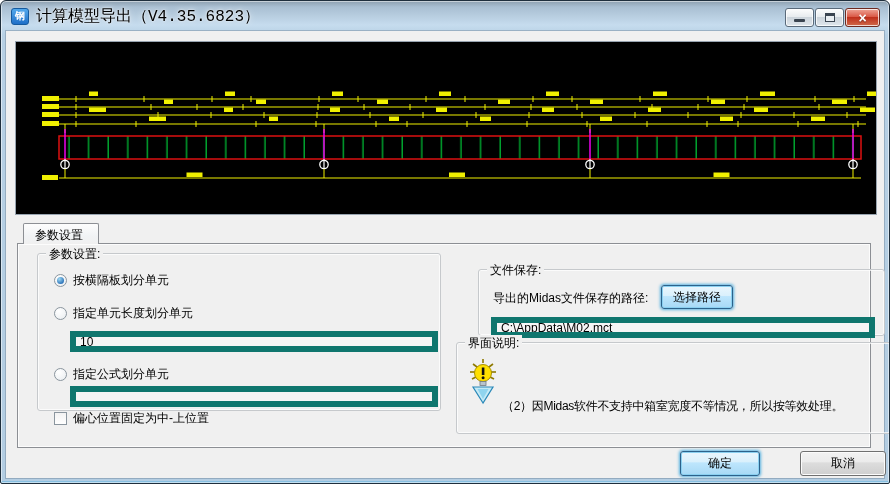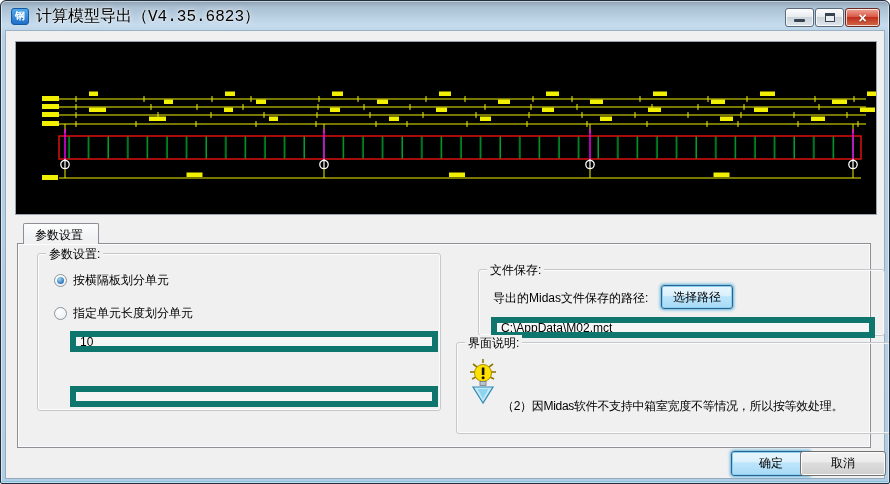--- a/index.html
+++ b/index.html
@@ -78,21 +78,21 @@
     background:linear-gradient(#f2f2f2,#ebebeb 45%,#dddddd 46%,#cfcfcf);
     box-shadow:inset 0 0 0 1px #fbfbfb; cursor:default;
     font-family:Liberation Mono, monospace;
   }
   .btn.focus-blue {
     border:1px solid #2c628b;
     background:linear-gradient(#eaf6fd,#d9f0fc 45%,#bee6fd 46%,#a7d9f5);
     box-shadow:inset 0 0 0 1px #8ad0f0, 0 0 3px 1px #58b2e0;
   }
   .choose-btn { left:182px; top:15px; width:72px; height:24px; }
-  .ok-btn     { left:725px; top:420px; width:80px; height:25px; }
+  .ok-btn     { left:674px; top:420px; width:80px; height:25px; }
   .cancel-btn { left:794px; top:420px; width:86px; height:25px; }
 
   .path-label { position:absolute; left:14px; top:20px; font-size:12px; white-space:nowrap; }
   .path-box   { left:12px; top:47px; width:384px; }
   .len-box    { left:32px; top:77px; width:368px; }
   .formula-box{ left:32px; top:132px; width:368px; }
 
   .info-line { position:absolute; left:45px; font-size:12px; letter-spacing:-0.3px; white-space:nowrap; color:#000; }
   .bulb { position:absolute; left:10px; top:16px; }
 </style>
@@ -266,22 +266,30 @@
         <span class="radio checked"></span>
         <span class="ctl-label">按横隔板划分单元</span>
       </div>
 
       <div class="radio-row" style="left:16px; top:51px;">
         <span class="radio"></span>
         <span class="ctl-label">指定单元长度划分单元</span>
       </div>
       <input class="textbox len-box" value="10" style="">
 
+      <div class="radio-row" style="left:16px; top:112px;">
+        <span class="radio"></span>
+        <span class="ctl-label">指定公式划分单元</span>
+      </div>
       <input class="textbox formula-box" value="" style="">
 
+      <div class="check-row" style="left:16px; top:156px;">
+        <span class="checkbox"></span>
+        <span class="ctl-label">偏心位置固定为中-上位置</span>
+      </div>
     </div>
 
     <div class="group file-group">
       <span class="group-label">文件保存:</span>
       <span class="path-label">导出的Midas文件保存的路径:</span>
       <button class="btn focus-blue choose-btn">选择路径</button>
       <input class="textbox path-box" value="C:\AppData\M02.mct" style="">
     </div>
 
     <div class="group info-group">

